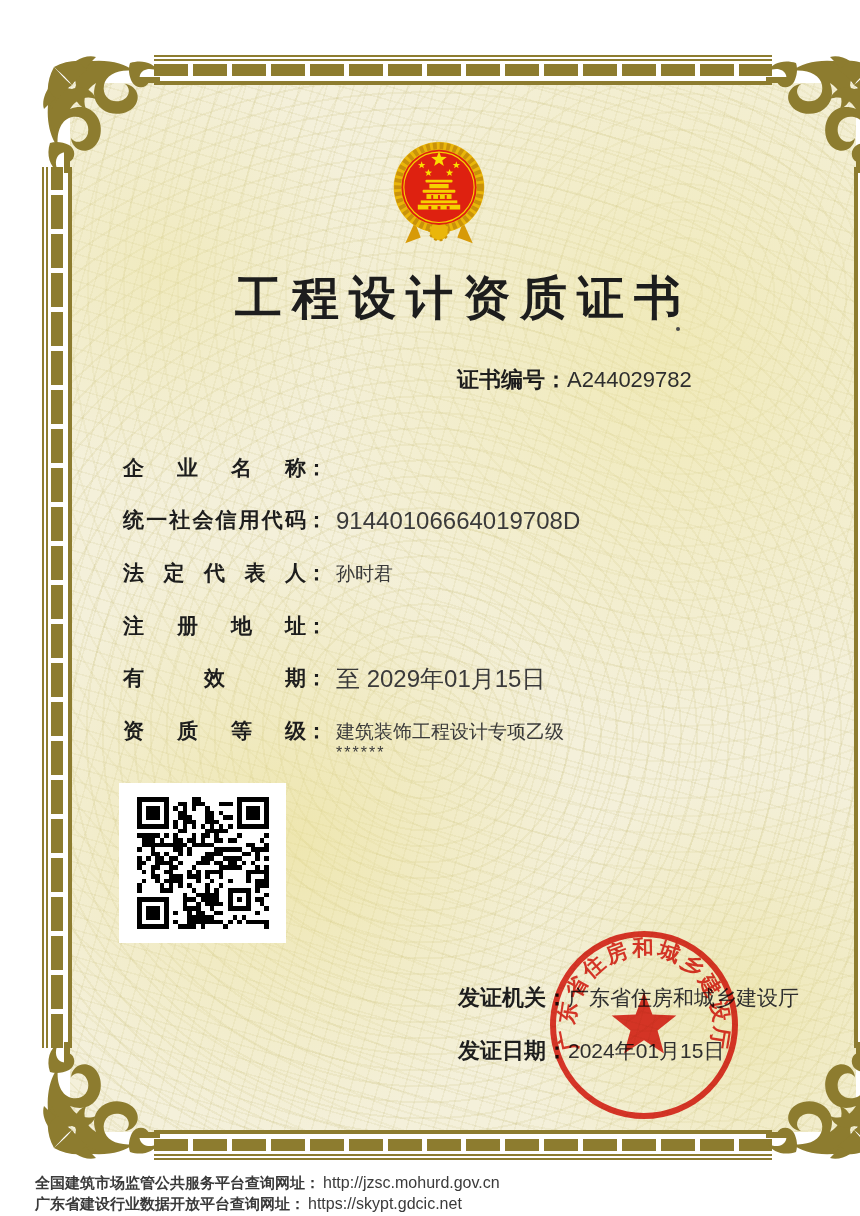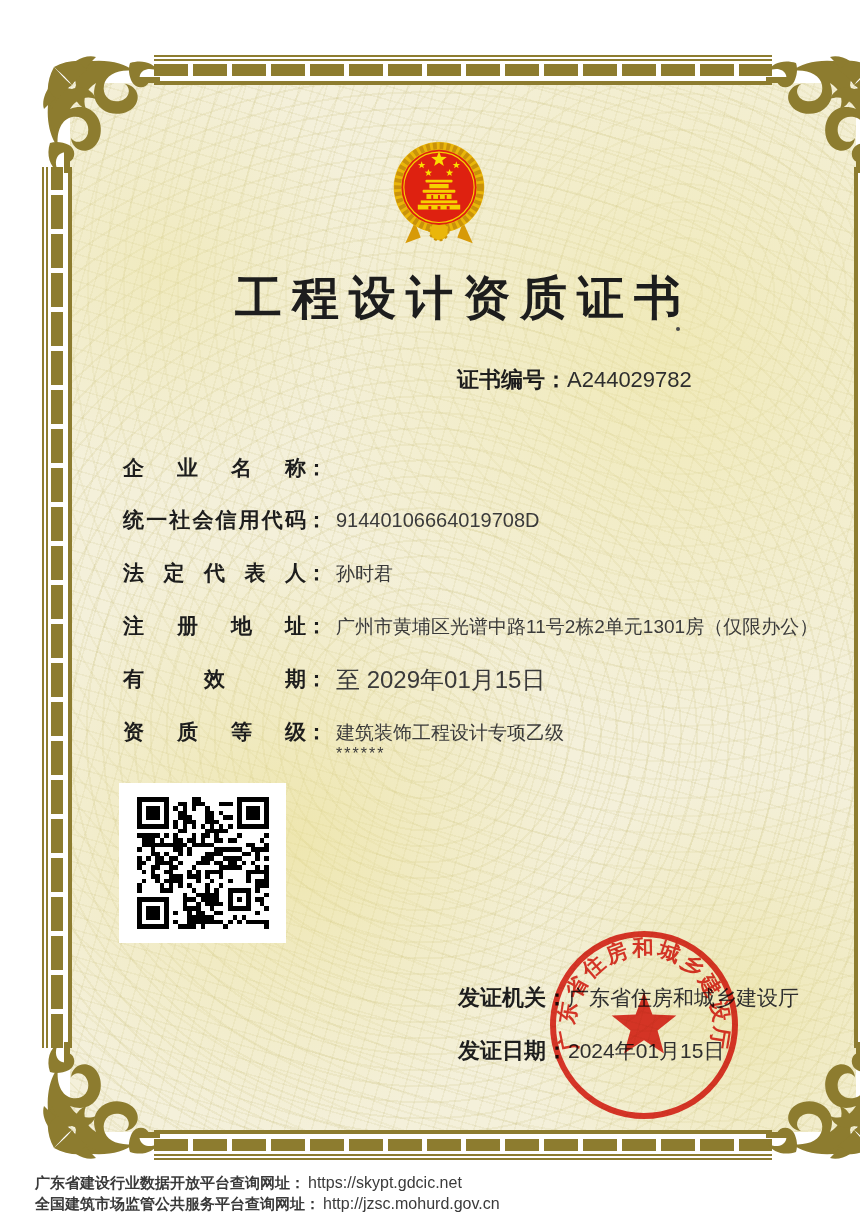--- a/index.html
+++ b/index.html
@@ -189,42 +189,41 @@
             <span>统</span>
             <span>一</span>
             <span>社</span>
             <span>会</span>
             <span>信</span>
             <span>用</span>
             <span>代</span>
             <span>码</span>
           </span>
           <span class="colon">：</span>
-          <span class="fvalue" style="font-size:20px">91440106664019708D</span>
+          <span class="fvalue" style="font-size:24px">91440106664019708D</span>
       </div>
       <div class="field-row">
         <span class="flabel justify">
             <span>法</span>
             <span>定</span>
             <span>代</span>
             <span>表</span>
             <span>人</span>
           </span>
           <span class="colon">：</span>
           <span class="fvalue">孙时君</span>
       </div>
       <div class="field-row">
         <span class="flabel justify">
             <span>注</span>
             <span>册</span>
             <span>地</span>
             <span>址</span>
           </span>
           <span class="colon">：</span>
-          <span class="fvalue">广州市黄埔区光谱中路11号2栋2单元1301房（仅限办公）</span>
       </div>
       <div class="field-row">
         <span class="flabel justify">
             <span>有</span>
             <span>效</span>
             <span>期</span>
           </span>
           <span class="colon">：</span>
           <span class="fvalue" style="font-size:24px">至 2029年01月15日</span>
       </div>
@@ -560,20 +559,20 @@
       <use href="#star" xlink:href="#star" transform="translate(98,99) scale(3.4)" fill="var(--seal)"></use>
       <path id="sealArc" d="M32.2,121.9 A70,70 0 1,1 163.8,121.9" fill="none"></path>
       <text font-size="21.5" font-weight="600" fill="var(--seal)" font-family="Liberation Sans, DejaVu Sans, sans-serif">
         <textPath href="#sealArc" xlink:href="#sealArc" startOffset="0" textLength="266" lengthAdjust="spacing">广东省住房和城乡建设厅</textPath>
       </text>
     </svg>
   </div>
 
   <div class="footer">
     <div>
+      <span class="lbl">全国建筑市场监管公共服务平台查询网址：</span><span class="url">http://jzsc.mohurd.gov.cn</span>
+    </div>
+    <div>
       <span class="lbl">广东省建设行业数据开放平台查询网址：</span><span class="url">https://skypt.gdcic.net</span>
     </div>
-    <div>
-      <span class="lbl">全国建筑市场监管公共服务平台查询网址：</span><span class="url">http://jzsc.mohurd.gov.cn</span>
-    </div>
   </div>
 
 </div>
 
 </body></html>

